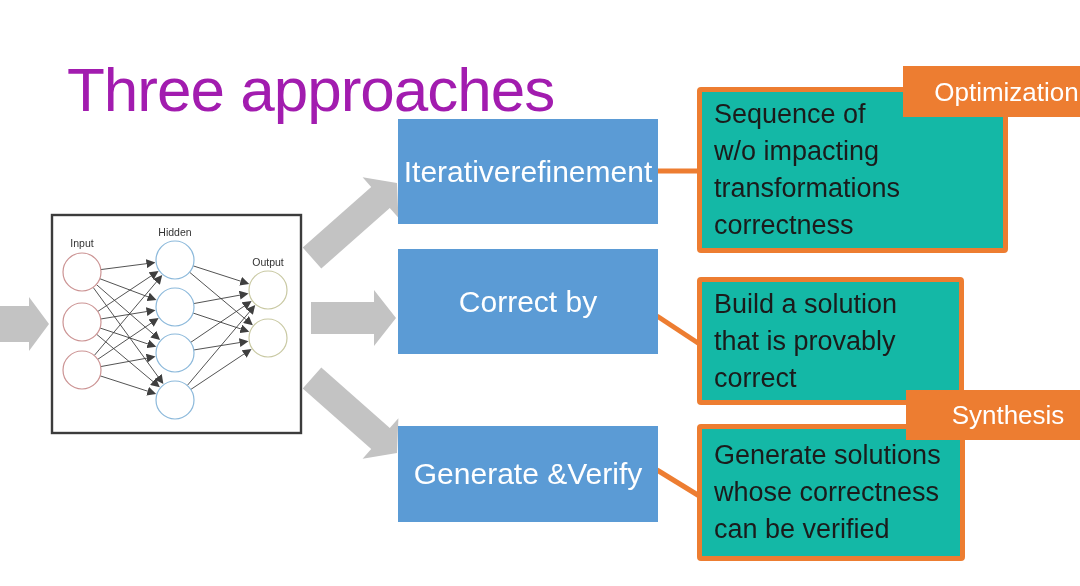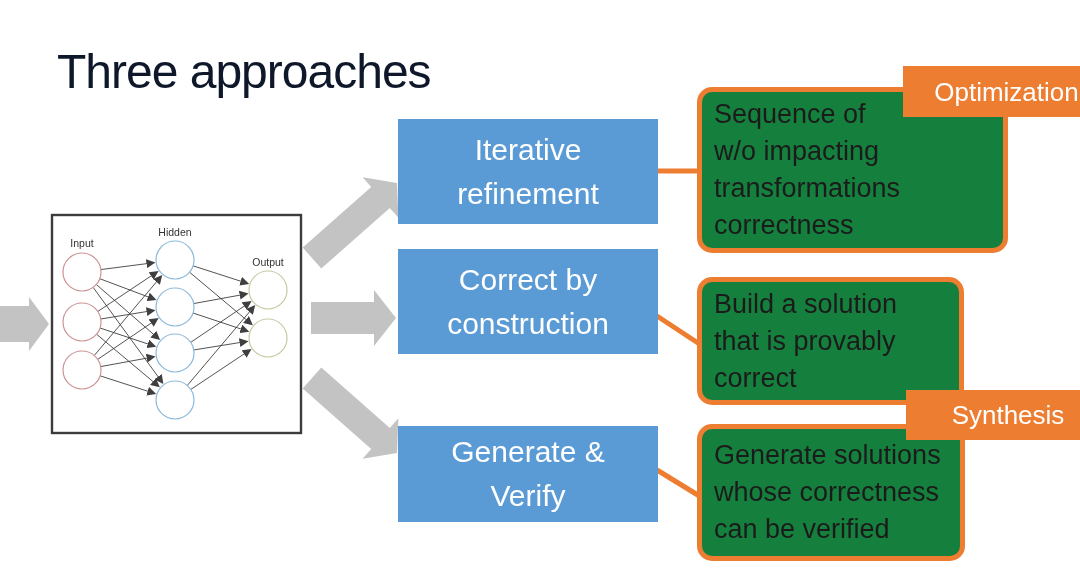--- a/index.html
+++ b/index.html
@@ -2,35 +2,35 @@
 <html style="--blue: #5B9BD5; --orange: #ED7D31;"><head>
 <meta charset="utf-8">
 <style>
   html,body{margin:0;padding:0;background:#fff;}
   .slide{
     position:relative;width:1080px;height:586px;overflow:hidden;background:#fff;
     font-family:"Liberation Sans","DejaVu Sans",sans-serif;
   }
   #gfx{position:absolute;left:0;top:0;z-index:0;}
   .title{
-    position:absolute;left:53px;top:40px;margin:4px;z-index:2;
-    font-size:48px;font-weight:400;letter-spacing:-1px;color:#0f172a;line-height:1.15;
+    position:absolute;left:53px;top:40px;margin:14px;z-index:2;
+    font-size:62px;font-weight:400;letter-spacing:-1px;color:#a21caf;line-height:1.15;
   }
   .bluebox{
     position:absolute;left:398px;width:260px;z-index:2;
     background:var(--blue,#5B9BD5);color:#fff;
-    display:flex;flex-direction:column;justify-content:center;align-items:center;
+    display:flex;flex-direction:row;justify-content:center;align-items:center;
     font-size:30px;line-height:44px;text-align:center;
   }
   .b1{top:119px;height:105px;}
   .b2{top:249px;height:105px;}
   .b3{top:426px;height:96px;}
   .callout{
     position:absolute;left:697px;z-index:1;box-sizing:border-box;
-    background:#15803d;border:5px solid var(--orange,#ED7D31);border-radius:15px;
+    background:#14b8a6;border:5px solid var(--orange,#ED7D31);border-radius:4px;
     color:#1b1b1b;font-size:27px;line-height:37px;
     display:flex;flex-direction:column;justify-content:center;
     padding:0 10px 0 12px;
   }
   .c1{top:87px;width:311px;height:166px;}
   .c2{top:277px;width:267px;height:128px;}
   .c3{top:424px;width:268px;height:137px;}
   .badge{
     position:absolute;z-index:3;background:var(--orange,#ED7D31);color:#fff;
     display:flex;align-items:center;justify-content:center;
@@ -99,21 +99,20 @@
   </svg>
 
   <h1 class="title">Three approaches</h1>
 
   <div class="bluebox b1">
       <div>Iterative</div>
       <div>refinement</div>
     </div>
   <div class="bluebox b2">
       <div>Correct by</div>
-      <div>construction</div>
     </div>
   <div class="bluebox b3">
       <div>Generate &amp;</div>
       <div>Verify</div>
     </div>
 
   <div class="callout c1">
       <div>Sequence of</div>
       <div>w/o impacting</div>
       <div>transformations</div>

